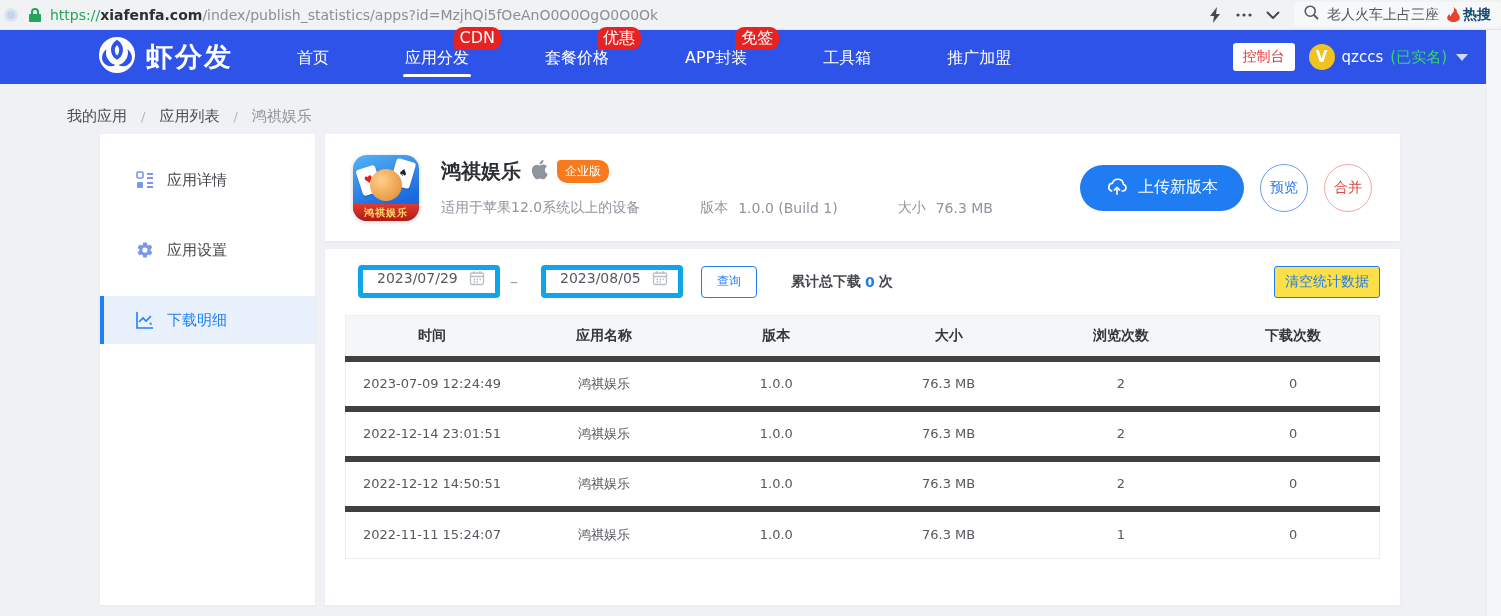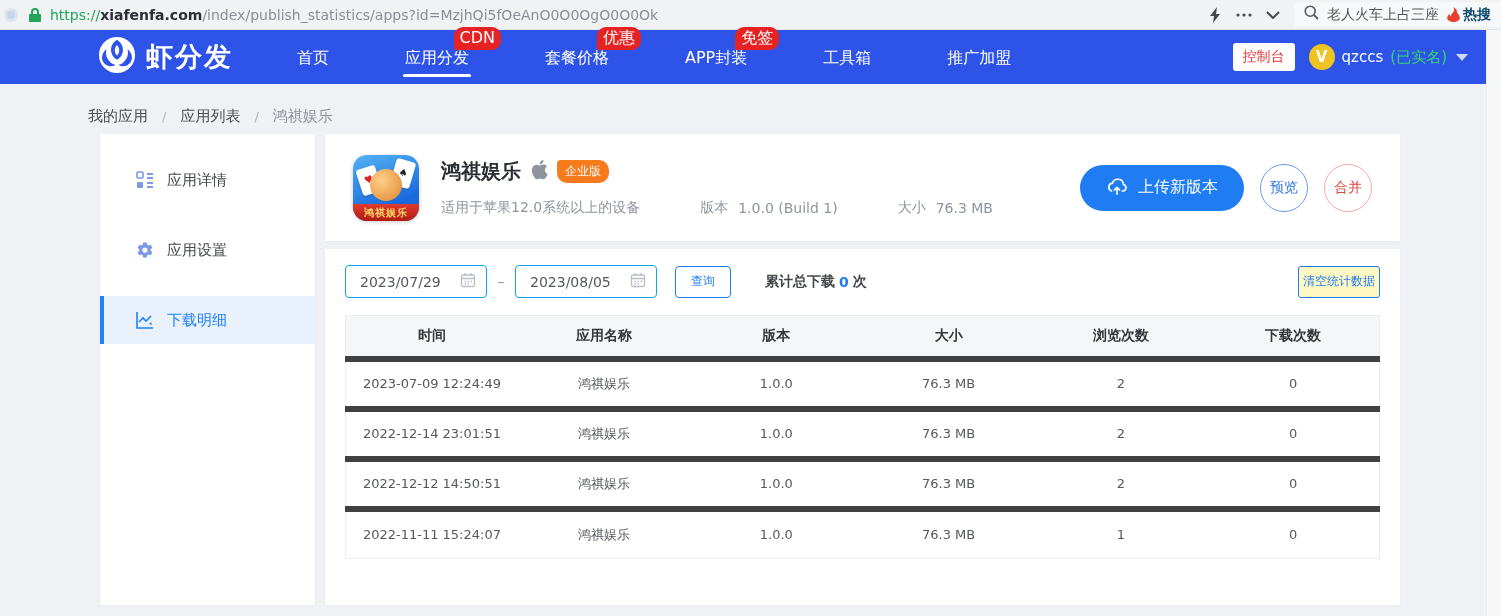--- a/index.html
+++ b/index.html
@@ -30,21 +30,21 @@
   .nav-badge { position:absolute; top:-6px; right:-30px; background:#e62222; color:#fff; font-size:16px; line-height:1; padding:3px 6px 4px; border-radius:9px 9px 9px 2px; white-space:nowrap; }
   .nav-right { margin-left:auto; display:flex; align-items:center; gap:14px; }
   .console-btn { background:#fff; color:#e03a3a; font-size:14px; padding:5px 10px; border:none; border-radius:3px; cursor:pointer; }
   .user { display:flex; align-items:center; gap:7px; cursor:pointer; }
   .avatar { width:26px; height:26px; border-radius:50%; background:#f0c420; color:#fff; font-weight:bold; font-size:15px; display:flex; align-items:center; justify-content:center; }
   .user-name { color:#fff; font-size:15px; }
   .user-verified { color:#35d96b; font-size:15px; }
   .caret { width:0; height:0; border-left:6px solid transparent; border-right:6px solid transparent; border-top:7px solid #cfd8ff; margin-left:2px; }
 
   
-  .breadcrumb { position:absolute; top:84px; left:0; width:1486px; height:64px; display:flex; align-items:center; padding-left:88px; gap:14px; font-size:15px;text-align:right; }
+  .breadcrumb { position:absolute; top:84px; left:0; width:1486px; height:64px; display:flex; align-items:center; padding-left:67px; gap:14px; font-size:15px;text-align:right; }
   .crumb { color:#4a4d52; cursor:pointer; }
   .crumb.current { color:#909399; cursor:default; }
   .crumb-sep { color:#b0b3b8; font-size:13px; }
 
   
   .sidebar { position:absolute; left:100px; top:134px; width:215px; height:471px; background:#fff; box-shadow:0 1px 3px rgba(0,0,0,.04); }
   .side-item { display:flex; align-items:center; gap:13px; height:48px; margin-top:22px; padding-left:32px; font-size:15px; color:#45484d; cursor:pointer; border-left:4px solid transparent; }
   .side-item.active { background:#e9f1fd; border-left-color:#2080f7; color:#2080f7; }
   .side-item .s-ico { display:flex; }
 
@@ -66,26 +66,26 @@
   .app-meta { display:flex; align-items:center; gap:10px; margin-top:14px; font-size:14px; color:#8f959e; }
   .meta-gap { margin-left:50px; }
   .app-actions { margin-left:auto; display:flex; align-items:center; gap:16px; }
   .upload-btn { display:flex; align-items:center; gap:10px; background:#1f7cf2; color:#fff; font-size:16px; border:none; border-radius:24px; height:46px; padding:0 26px; cursor:pointer; }
   .circle-btn { width:48px; height:48px; border-radius:50%; background:#fff; font-size:14px; display:flex; align-items:center; justify-content:center; cursor:pointer; }
   .preview-btn { border:1px solid #6a9bf2; color:#2a76e8; }
   .merge-btn { border:1px solid #f0a9a4; color:#e0473d; }
 
   
   .filter-row { display:flex; align-items:center; }
-  .date-input { width:142px; height:33px; border:1px solid #0ea5e9; border-radius:4px; background:#fff; display:flex; align-items:center; justify-content:space-between; padding:0 10px 0 14px; font-size:14px; color:#55585e; cursor:pointer; }
+  .date-input { width:142px; height:33px; border:5px solid #0ea5e9; border-radius:4px; background:#fff; display:flex; align-items:flex-start; justify-content:space-between; padding:0 10px 0 14px; font-size:14px; color:#55585e; cursor:pointer;margin-left:13px; }
   .range-sep { margin:0 10px; color:#9aa0a8; }
   .query-btn { margin-left:18px; width:56px; height:32px; background:#fff; border:1px solid #1f7cf2; border-radius:4px; color:#1f7cf2; font-size:12px; cursor:pointer; }
   .total-text { margin-left:34px; font-size:14px; color:#45484d; display:flex; gap:4px; align-items:center;font-weight:bold; }
   .total-text .tv { color:#1f7cf2; }
-  .clear-btn { margin-left:auto; height:32px; padding:0 4px; background:#fef9c3; border:1px solid #1f7cf2; border-radius:3px; color:#1f7cf2; font-size:12px; cursor:pointer; }
+  .clear-btn { margin-left:auto; height:32px; padding:0 10px; background:#fde047; border:1px solid #1f7cf2; border-radius:3px; color:#1f7cf2; font-size:14px; cursor:pointer; }
 
   
   .dl-table { width:100%; margin-top:17px; border:1px solid #ececf1; border-collapse:collapse; }
   .dl-table th { background:#f5f6f8; font-size:14px; color:#33363b; font-weight:600; height:43px; text-align:center; }
   .dl-table td { height:50px; text-align:center; font-size:13px; color:#55585e; border-top:6px solid #404040; }
   .dl-table th, .dl-table td { width:16.66%; }
 
   .scroll-strip { position:absolute; right:0; top:30px; width:15px; height:586px; background:#f6f7f8; border-left:1px solid #ededef; }
 </style>
 </head>

